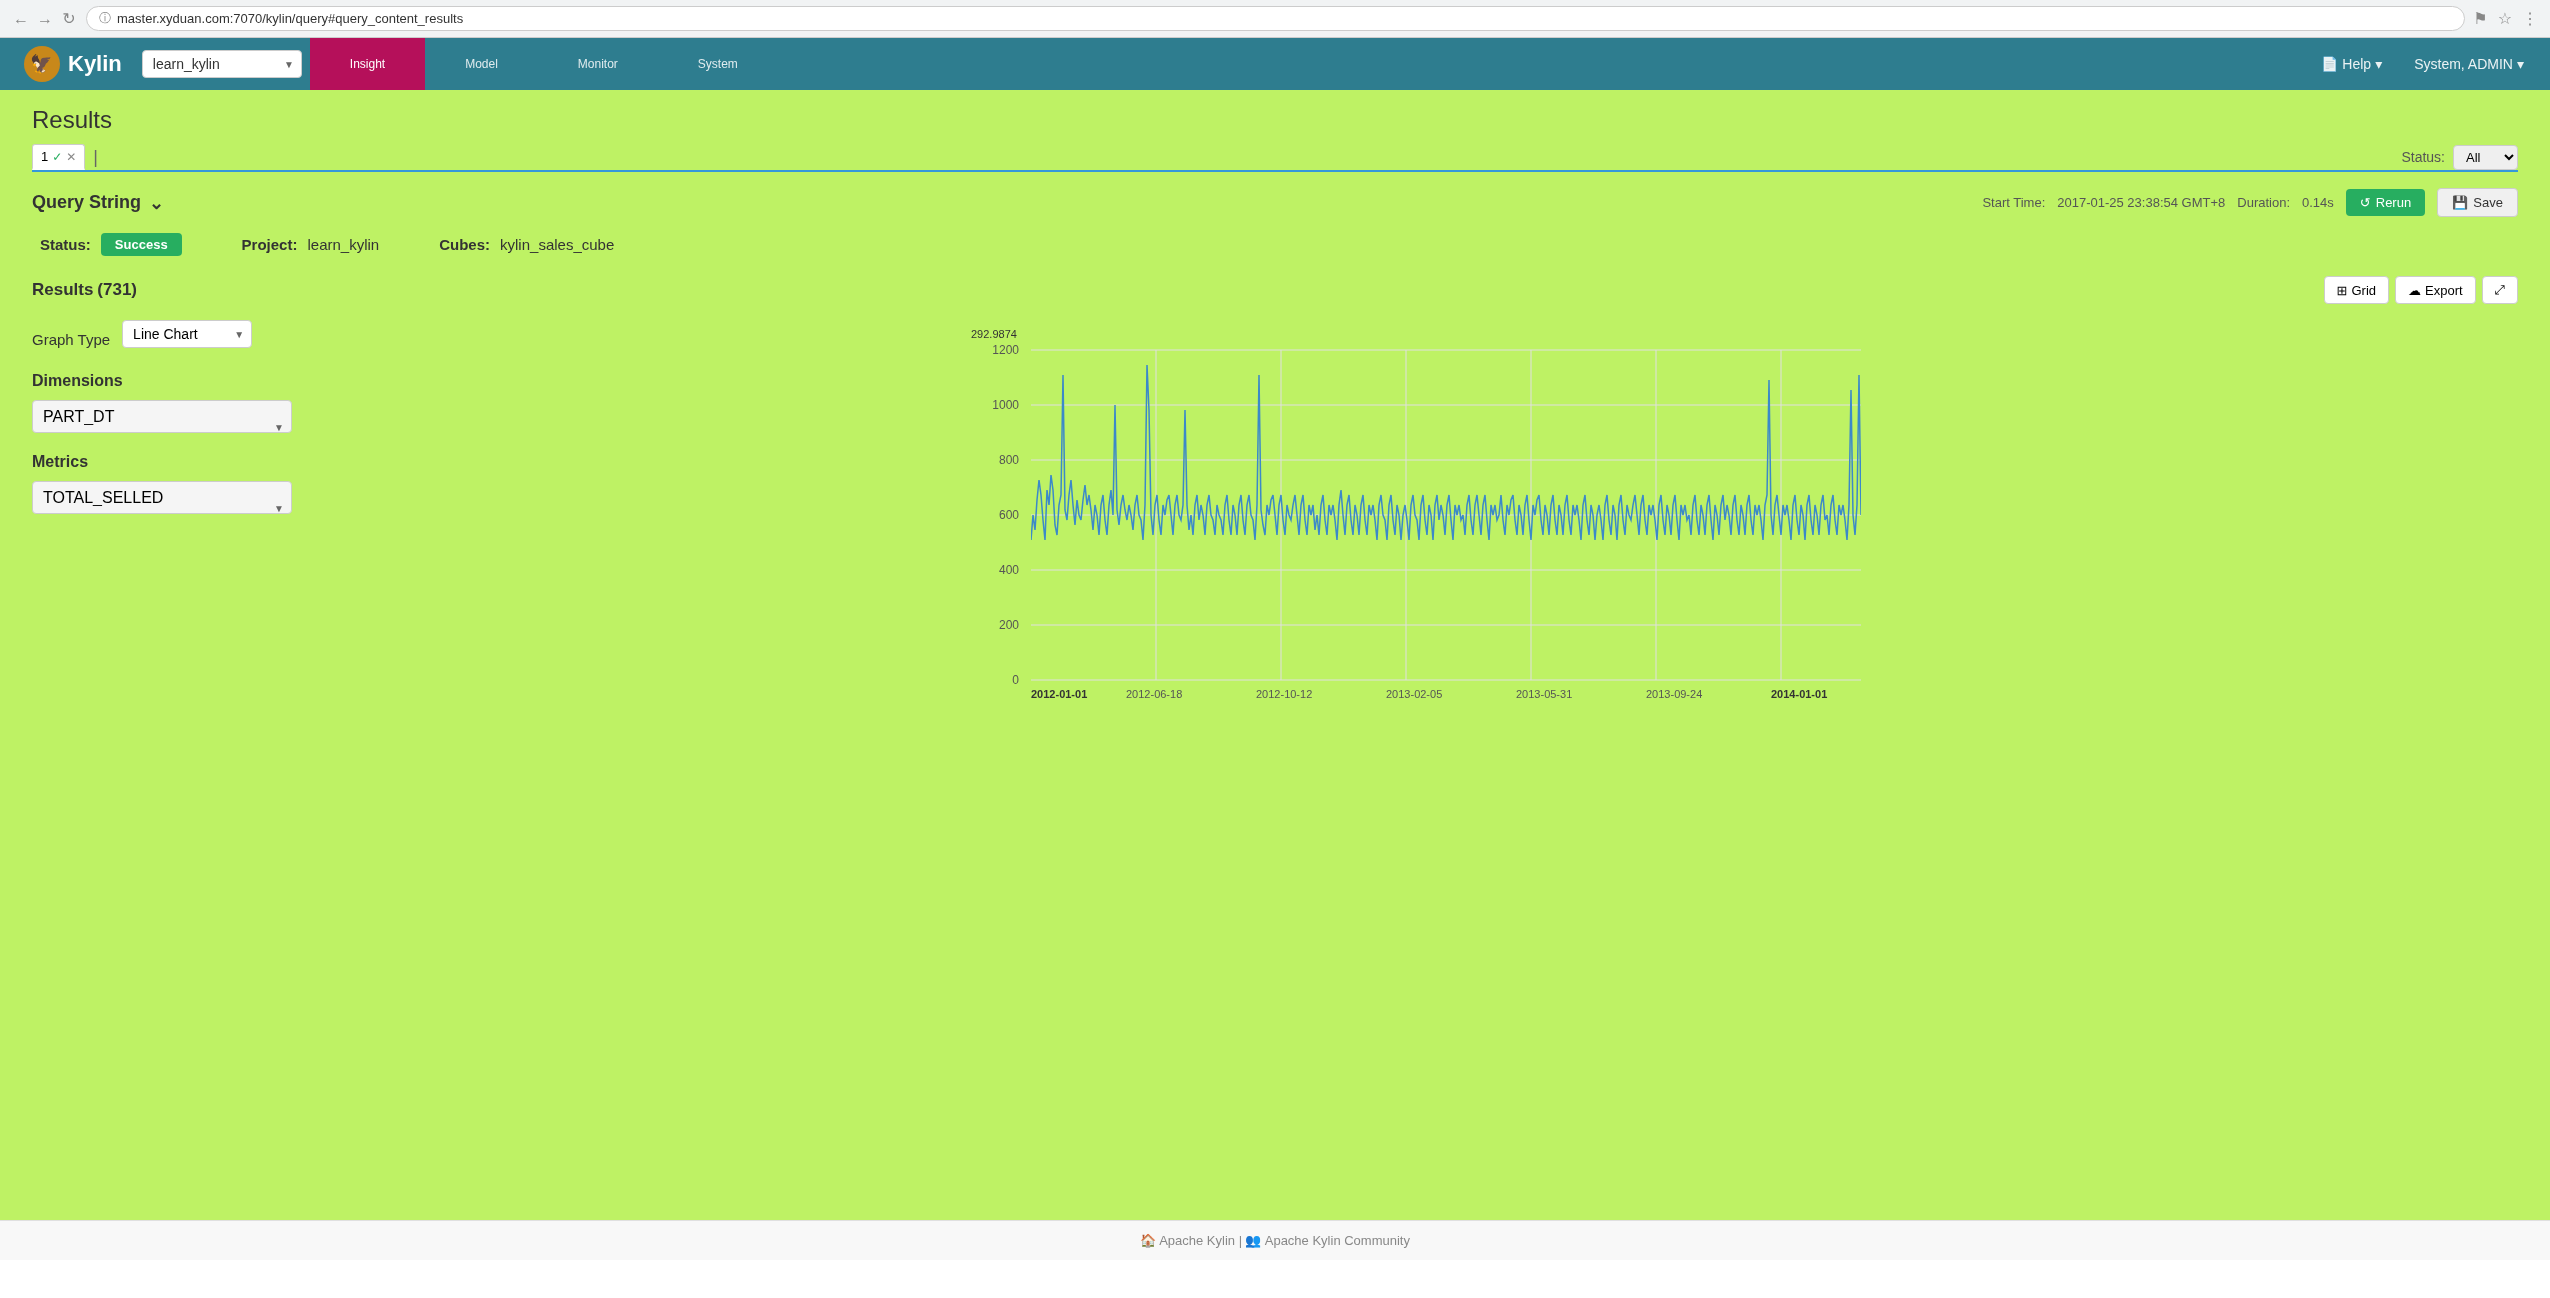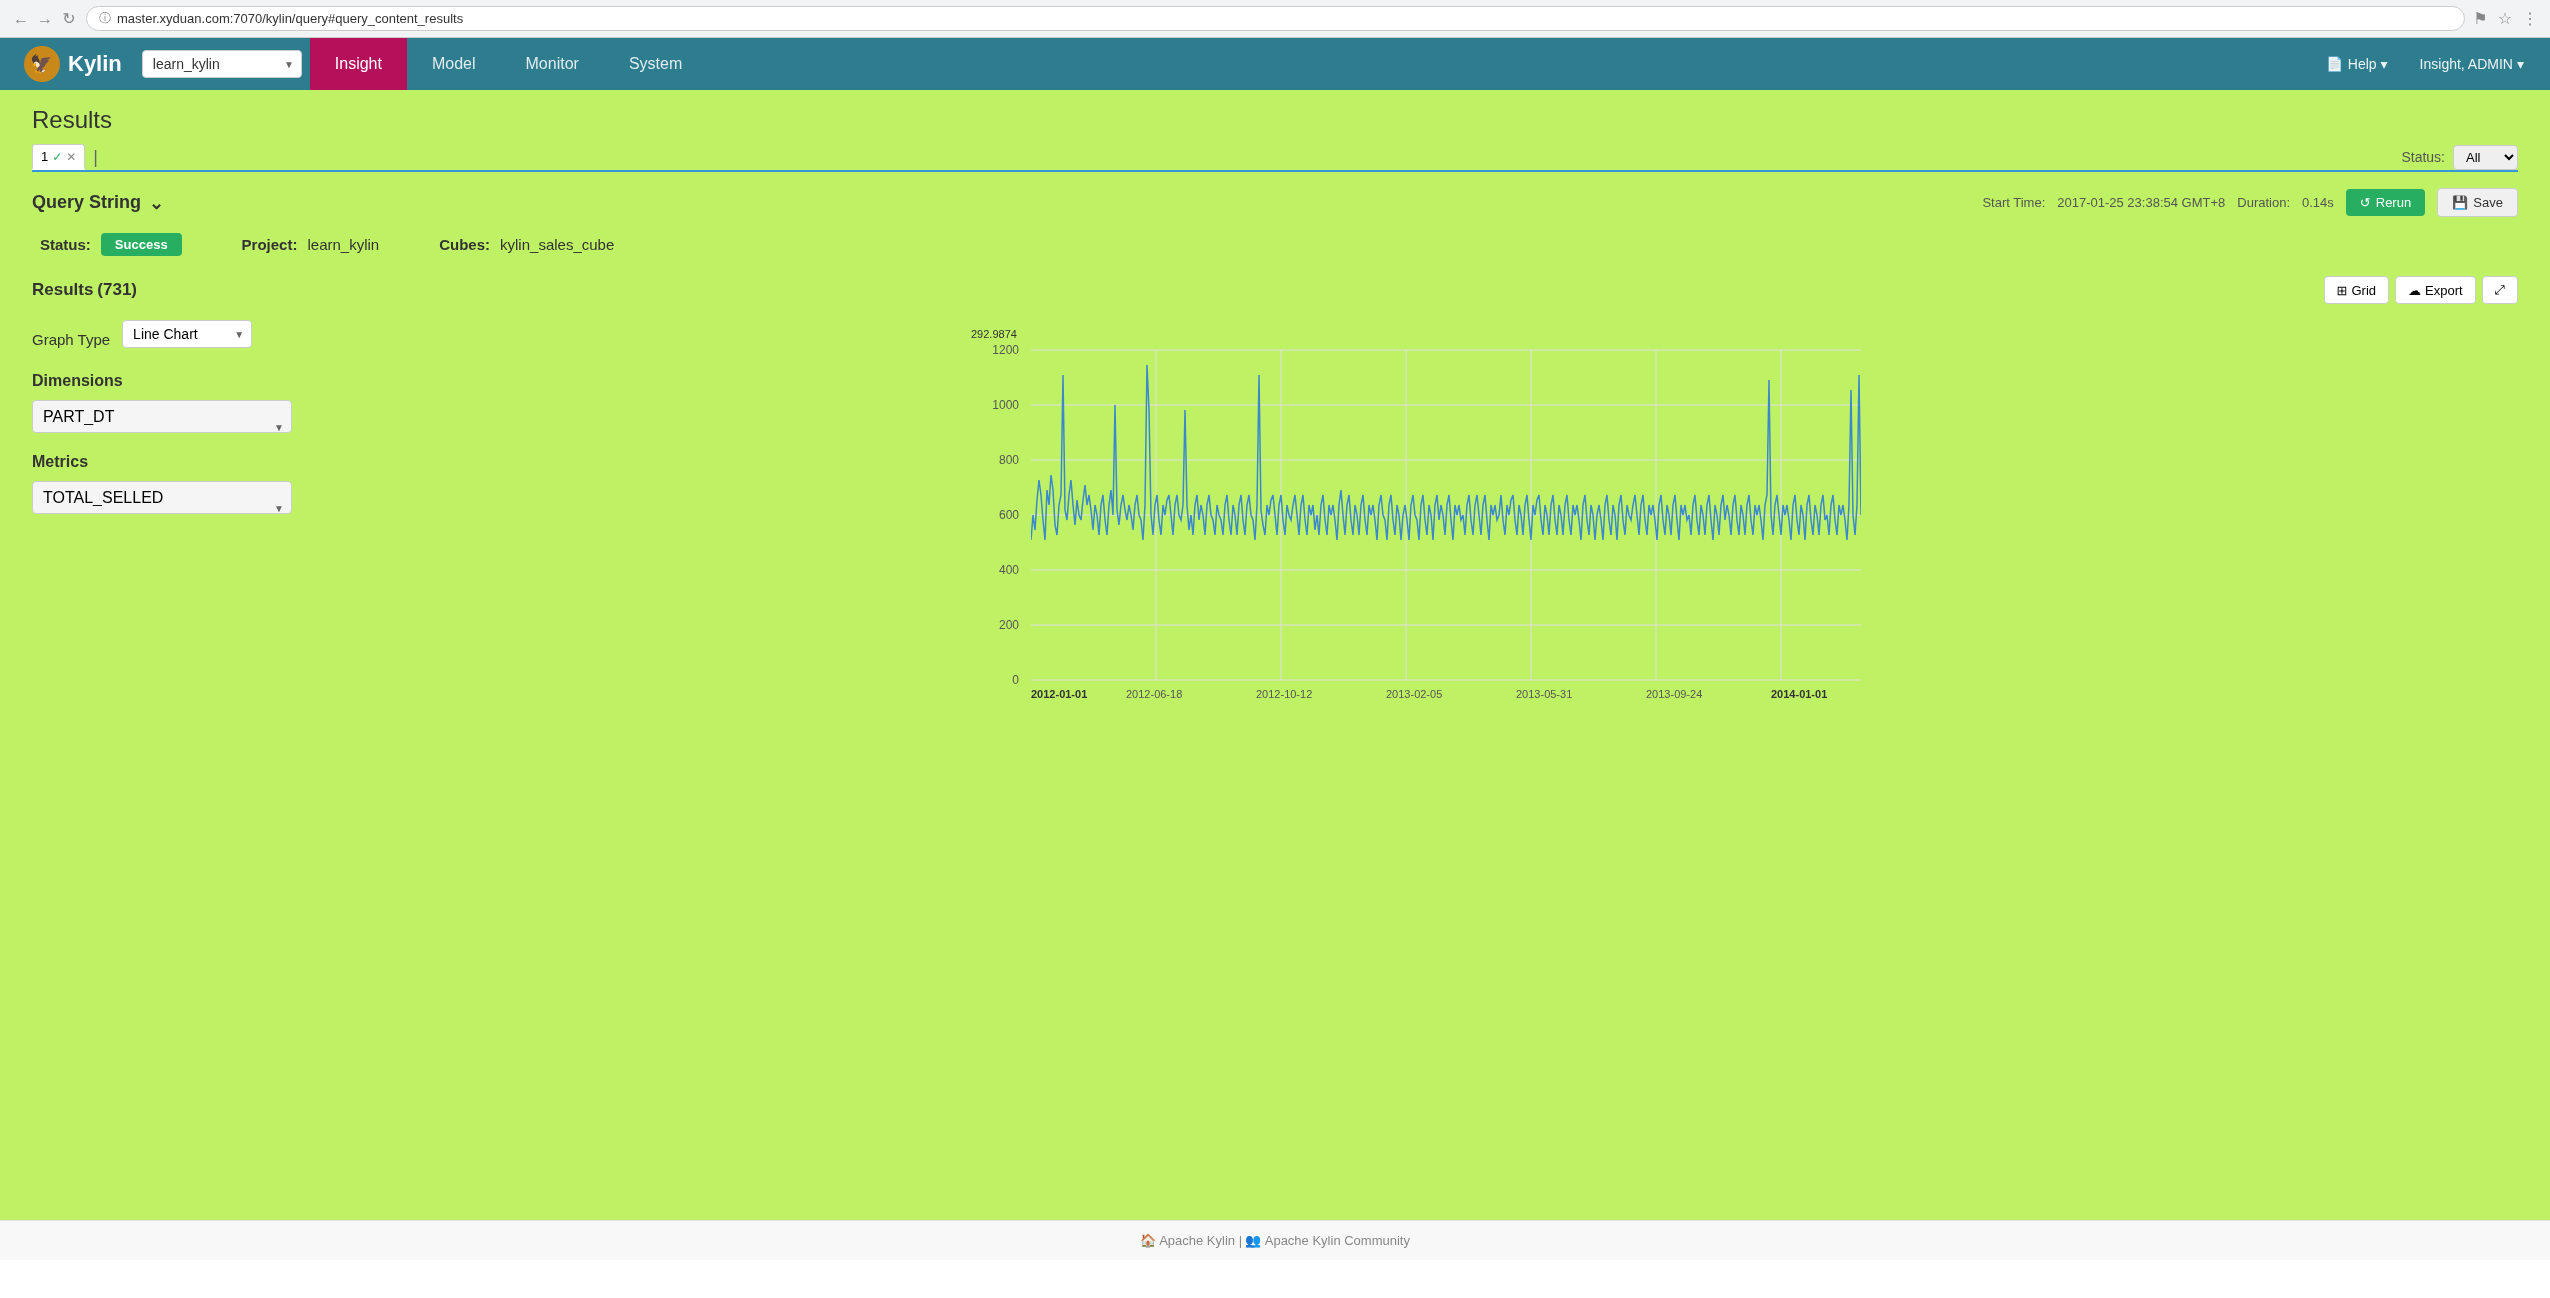--- a/index.html
+++ b/index.html
@@ -80,23 +80,23 @@
       right: 8px;
       top: 50%;
       transform: translateY(-50%);
       font-size: 10px;
       color: #666;
       pointer-events: none;
     }
     .nav-links { display: flex; height: 100%; }
     .nav-link {
       display: flex; align-items: center;
-      padding: 0 25px;
+      padding: 0 40px;
       color: rgba(255,255,255,0.85);
-      font-size: 16px;
+      font-size: 12px;
       cursor: pointer;
       border: none;
       background: none;
       height: 100%;
       text-decoration: none;
     }
     .nav-link.active { background: #b5105a; color: white; }
     .navbar-right {
       margin-left: auto;
       display: flex; align-items: center; gap: 4px;
@@ -366,21 +366,21 @@
     <a class="nav-link">Monitor</a>
     <a class="nav-link">System</a>
   </div>
   <div class="navbar-right">
     <button class="navbar-right-btn">
       <span>📄</span>
       <span>Help</span>
       <span>▾</span>
     </button>
     <button class="navbar-right-btn">
-      <span>Insight, ADMIN</span>
+      <span>System, ADMIN</span>
       <span>▾</span>
     </button>
   </div>
 </nav>
 
 <div class="main-content">
   <h2 class="results-title">Results</h2>
 
   <div class="tabs-bar">
     <div class="tab-item active">

